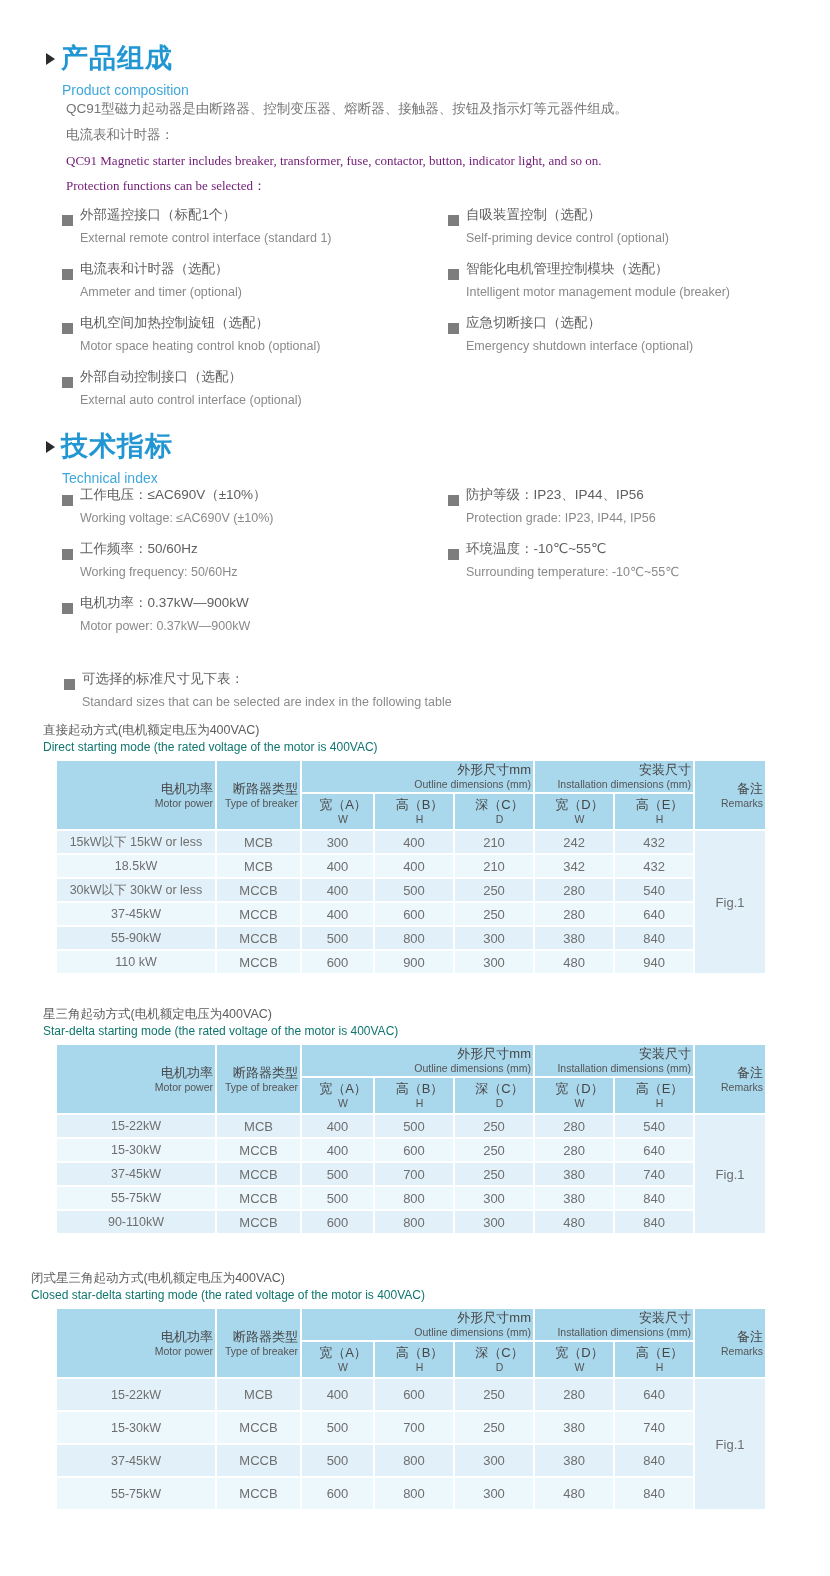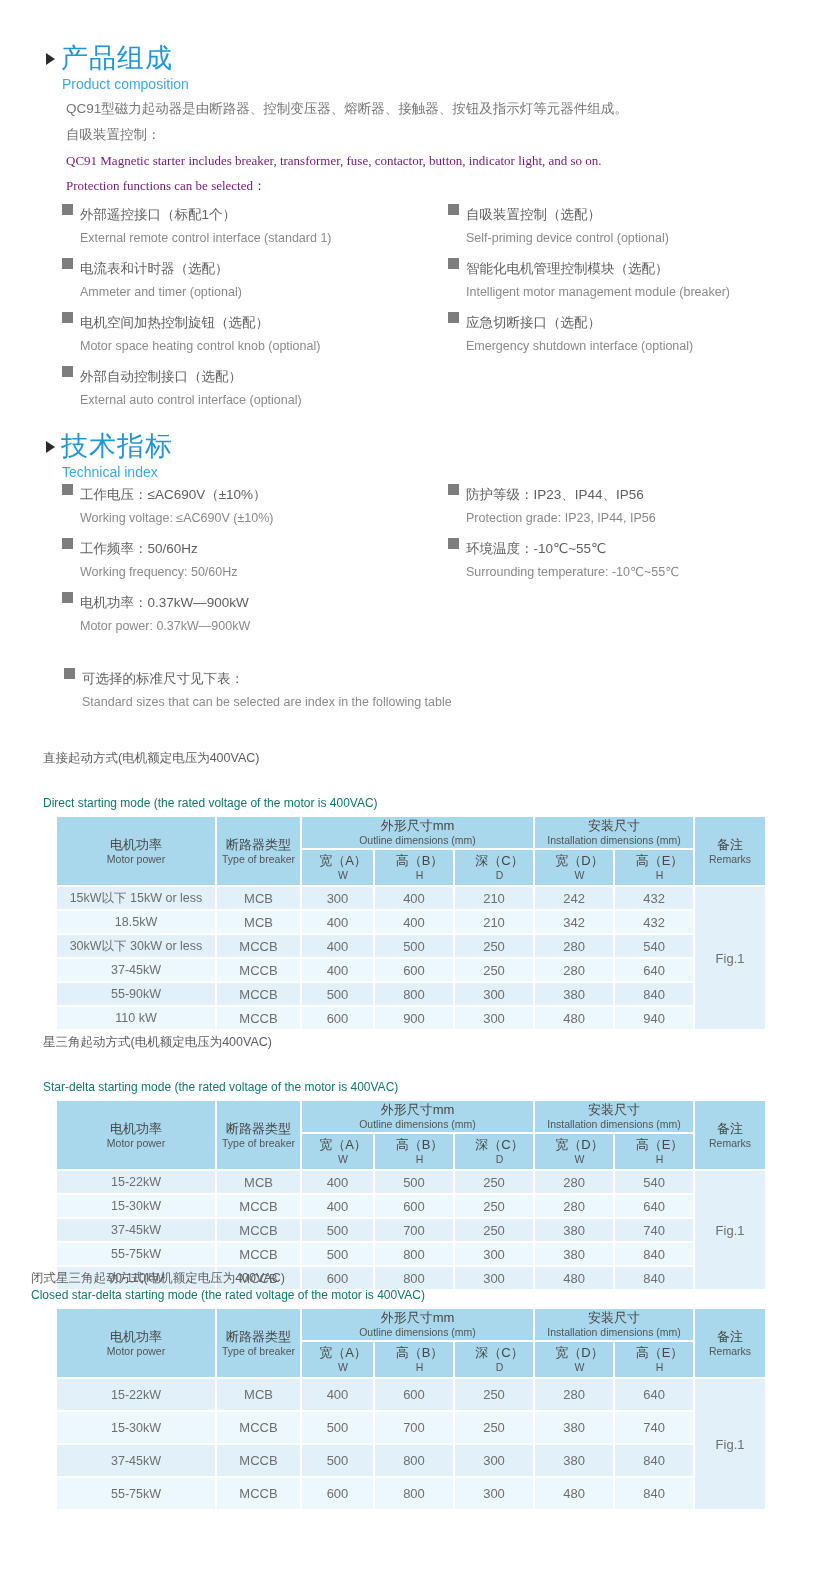--- a/index.html
+++ b/index.html
@@ -13,53 +13,53 @@
 
   
   .sec-head { position:absolute; left:46px; }
   .title-row { display:flex; align-items:center; }
   .tri {
     width:0; height:0; margin-right:6px; margin-top:2px;
     border-left:9px solid #2b2b2b;
     border-top:6px solid transparent;
     border-bottom:6px solid transparent;
   }
-  .sec-title-zh { font-size:27px; font-weight:normal; color:#2196d3; letter-spacing:1px; }
-  .sec-title-en { font-size:14px; color:#3ea7db; margin:0 0 0 16px; }
+  .sec-title-zh { font-size:27px; font-weight:bold; color:#2196d3; letter-spacing:1px; }
+  .sec-title-en { font-size:14px; color:#3ea7db; margin:6px 0 0 16px; }
 
   
   .paras { position:absolute; left:66px; top:96px; width:720px; }
   .para-zh { font-size:13.5px; color:#757575; line-height:26px; }
   .para-en { font-size:13px; color:#701a75; line-height:25px;font-family:Liberation Serif, serif; }
 
   
   .col-list { position:absolute; width:380px; }
   .feat { margin-bottom:8px; }
-  .feat-zh { font-size:13.5px; color:#5f5f5f; line-height:22px; display:flex; align-items:flex-start; }
+  .feat-zh { font-size:13.5px; color:#5f5f5f; line-height:22px; display:flex; align-items:flex-end; }
   .sq { width:11px; height:11px; background:#7d7d7d; display:inline-block; margin-right:7px; flex:0 0 11px; }
   .feat-en { font-size:12.5px; color:#8a8a8a; line-height:24px; padding-left:18px; }
 
   
   .note { position:absolute; left:64px; top:668px; width:600px; }
 
   
   .tbl-block { position:absolute; left:55px; width:712px; }
   .tbl-cap-zh { font-size:12.5px; color:#5d5d5d; line-height:17px; }
   .tbl-cap-en { font-size:12px; color:#0f766e; line-height:17px; margin-bottom:3px; }
-  .cap-out1 { margin-left:-12px;margin-top:28px; }
+  .cap-out1 { margin-left:-12px; }
   .cap-out2 { margin-left:-24px; }
 
   table.spec { border-collapse:collapse; table-layout:fixed; width:710px; }
   table.spec th, table.spec td {
     border:2px solid #ffffff; text-align:center; vertical-align:middle; padding:0 2px;
   }
   table.spec thead th { background:#a9d7ec; font-weight:normal; }
   .h-zh { font-size:13px; color:#474747; line-height:16px; }
   .h-en { font-size:10.5px; color:#555555; line-height:13px; }
-  table.spec thead tr.r1 th { height:33px; }
+  table.spec thead tr.r1 th { height:33px;text-align:right; }
   table.spec thead tr.r2 th { height:37px;padding-left:13px; }
   table.spec tbody td { font-size:13px; color:#6e6e6e; height:24px; }
   table.spec tbody td.c-label { font-size:12.5px; }
   table.spec tbody tr:nth-child(odd) td { background:#e2f1f9; }
   table.spec tbody tr:nth-child(even) td { background:#edf8fd; }
   table.spec tbody td.remarks { background:#e7f4fb; font-size:13px; color:#6e6e6e; }
   table.spec.t3 tbody td { height:33px; }
 </style>
 </head>
 <body>
@@ -69,21 +69,21 @@
   <div class="sec-head" style="top:40px;">
     <div class="title-row">
       <span class="tri"></span>
       <span class="sec-title-zh">产品组成</span>
     </div>
     <div class="sec-title-en">Product composition</div>
   </div>
 
   <div class="paras">
     <div class="para-zh">QC91型磁力起动器是由断路器、控制变压器、熔断器、接触器、按钮及指示灯等元器件组成。</div>
-    <div class="para-zh">自吸装置控制：</div>
+    <div class="para-zh">电流表和计时器：</div>
     <div class="para-en">QC91 Magnetic starter includes breaker, transformer, fuse, contactor, button, indicator light, and so on.</div>
     <div class="para-en">Protection functions can be selected：</div>
   </div>
 
   <div class="col-list" style="left:62px; top:204px;">
       <div class="feat">
         <div class="feat-zh">
           <span class="sq"></span>
           <span>外部遥控接口（标配1个）</span>
         </div>

